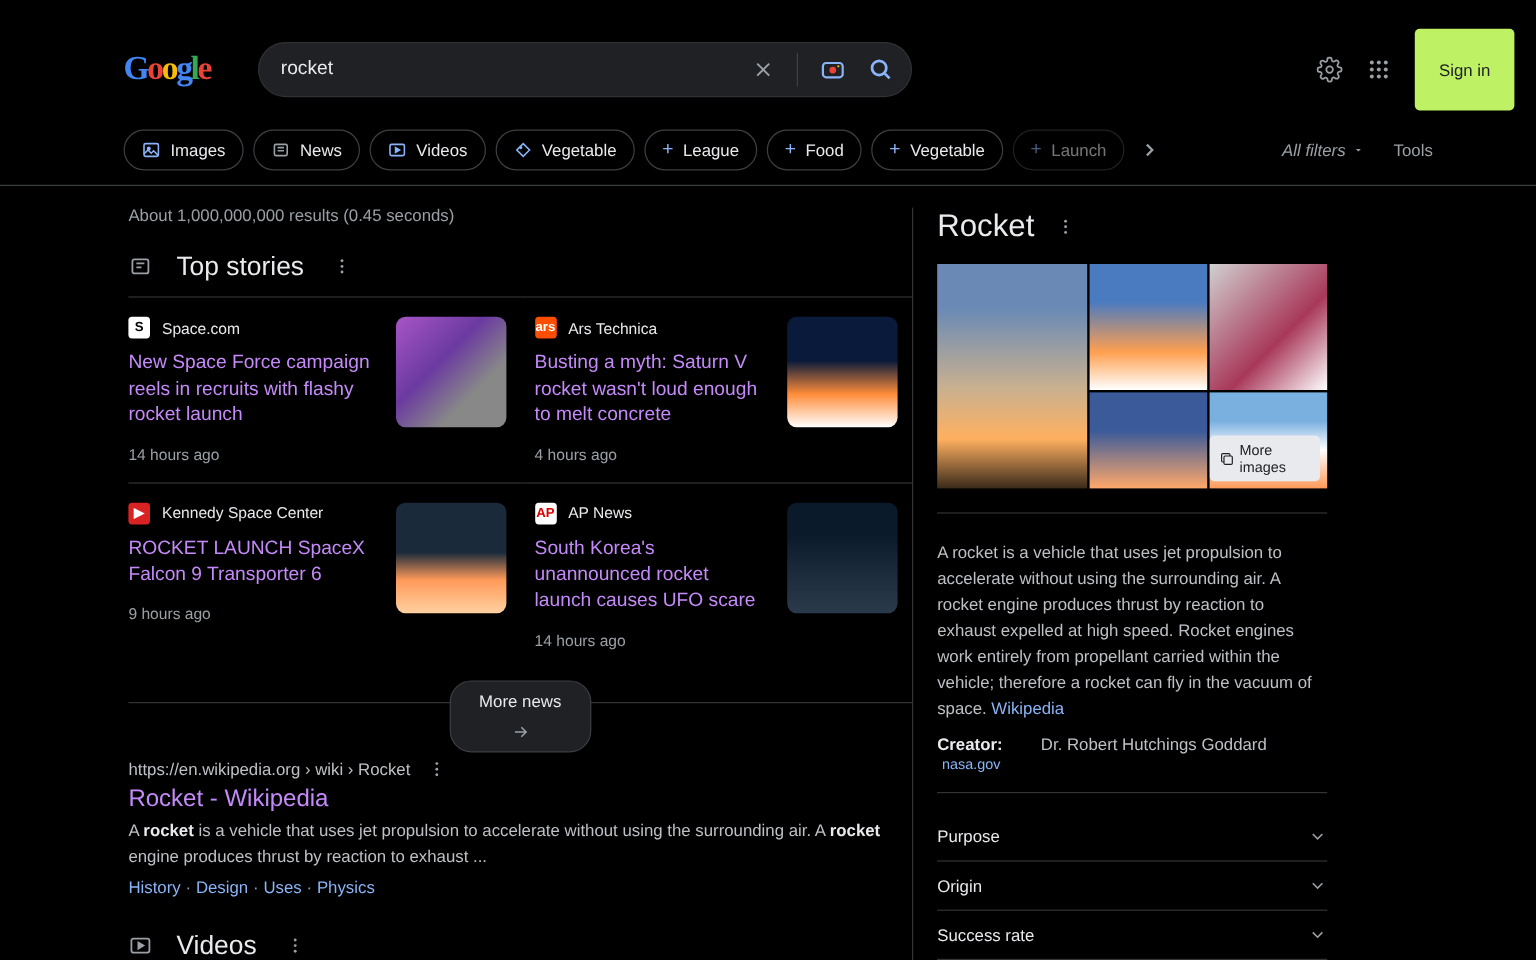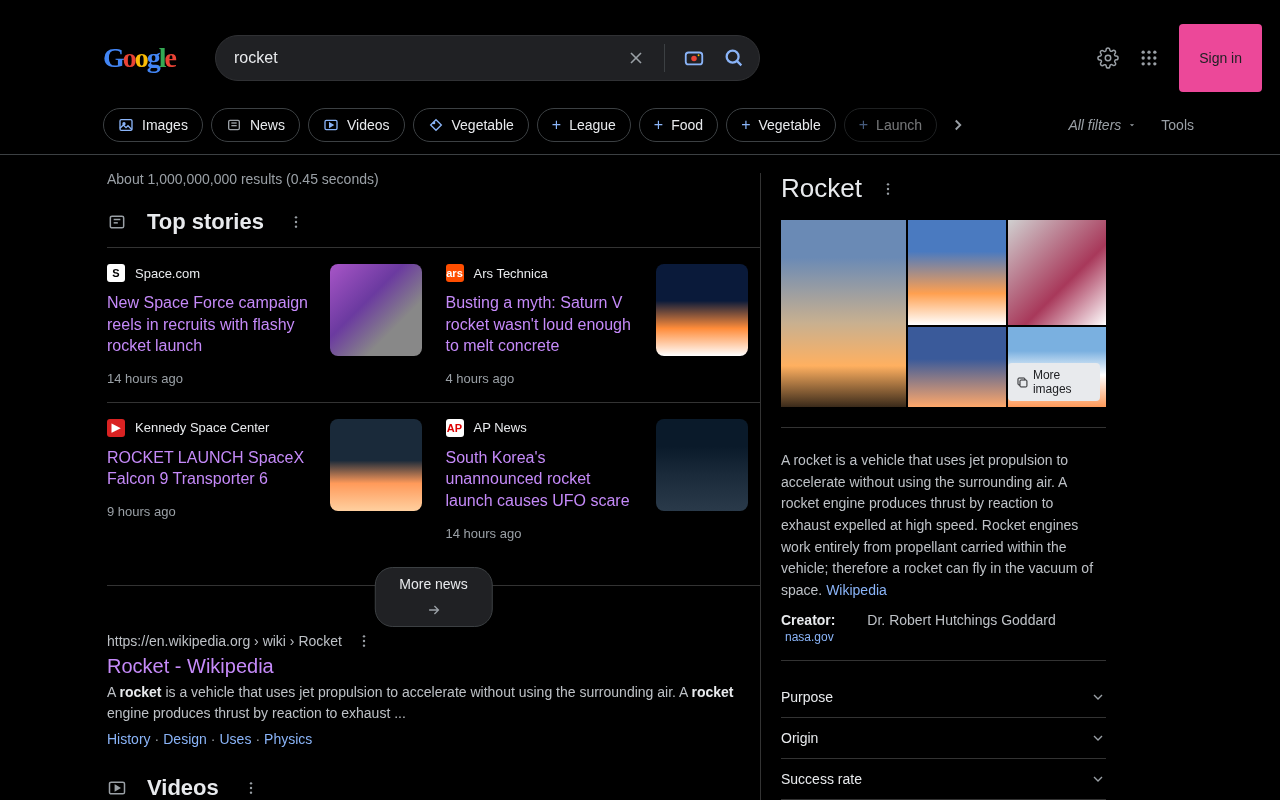--- a/index.html
+++ b/index.html
@@ -57,21 +57,21 @@
 .mag-icon { color:#8ab4f8; }
 .header-right {
   margin-left: auto;
   display: flex;
   align-items: center;
   gap: 20px;
   padding-right: 18px;
 }
 .hr-icon { color:#9aa0a6; cursor:pointer; }
 .signin-btn {
-  background:#ec4899;
+  background:#bef264;
   color:#202124;
   border:none;
   border-radius:4px;
   padding:26px 20px;
   font-size:14px;
   font-weight:500;
   cursor:pointer;
 }
 .filterbar {
   display:flex;
@@ -109,21 +109,21 @@
 .content { display:flex; }
 .left-col { width: 760px; padding-left:107px; padding-top:16px; }
 .result-stats { color:#9aa0a6; font-size:14px; margin-bottom:22px; }
 .section-head {
   display:flex;
   align-items:center;
   gap:20px;
   margin-bottom:12px;
 }
 .section-icon { color:#9aa0a6; }
-.section-title { font-size:22px; font-weight:700; }
+.section-title { font-size:22px; font-weight:400; }
 .more-dots { color:#9aa0a6; cursor:pointer; padding:4px; }
 .stories-grid {
   display:grid;
   grid-template-columns: 1fr 1fr;
   gap:0;
 }
 .story-card {
   display:flex;
   gap:16px;
   padding:16px 12px 16px 0;

